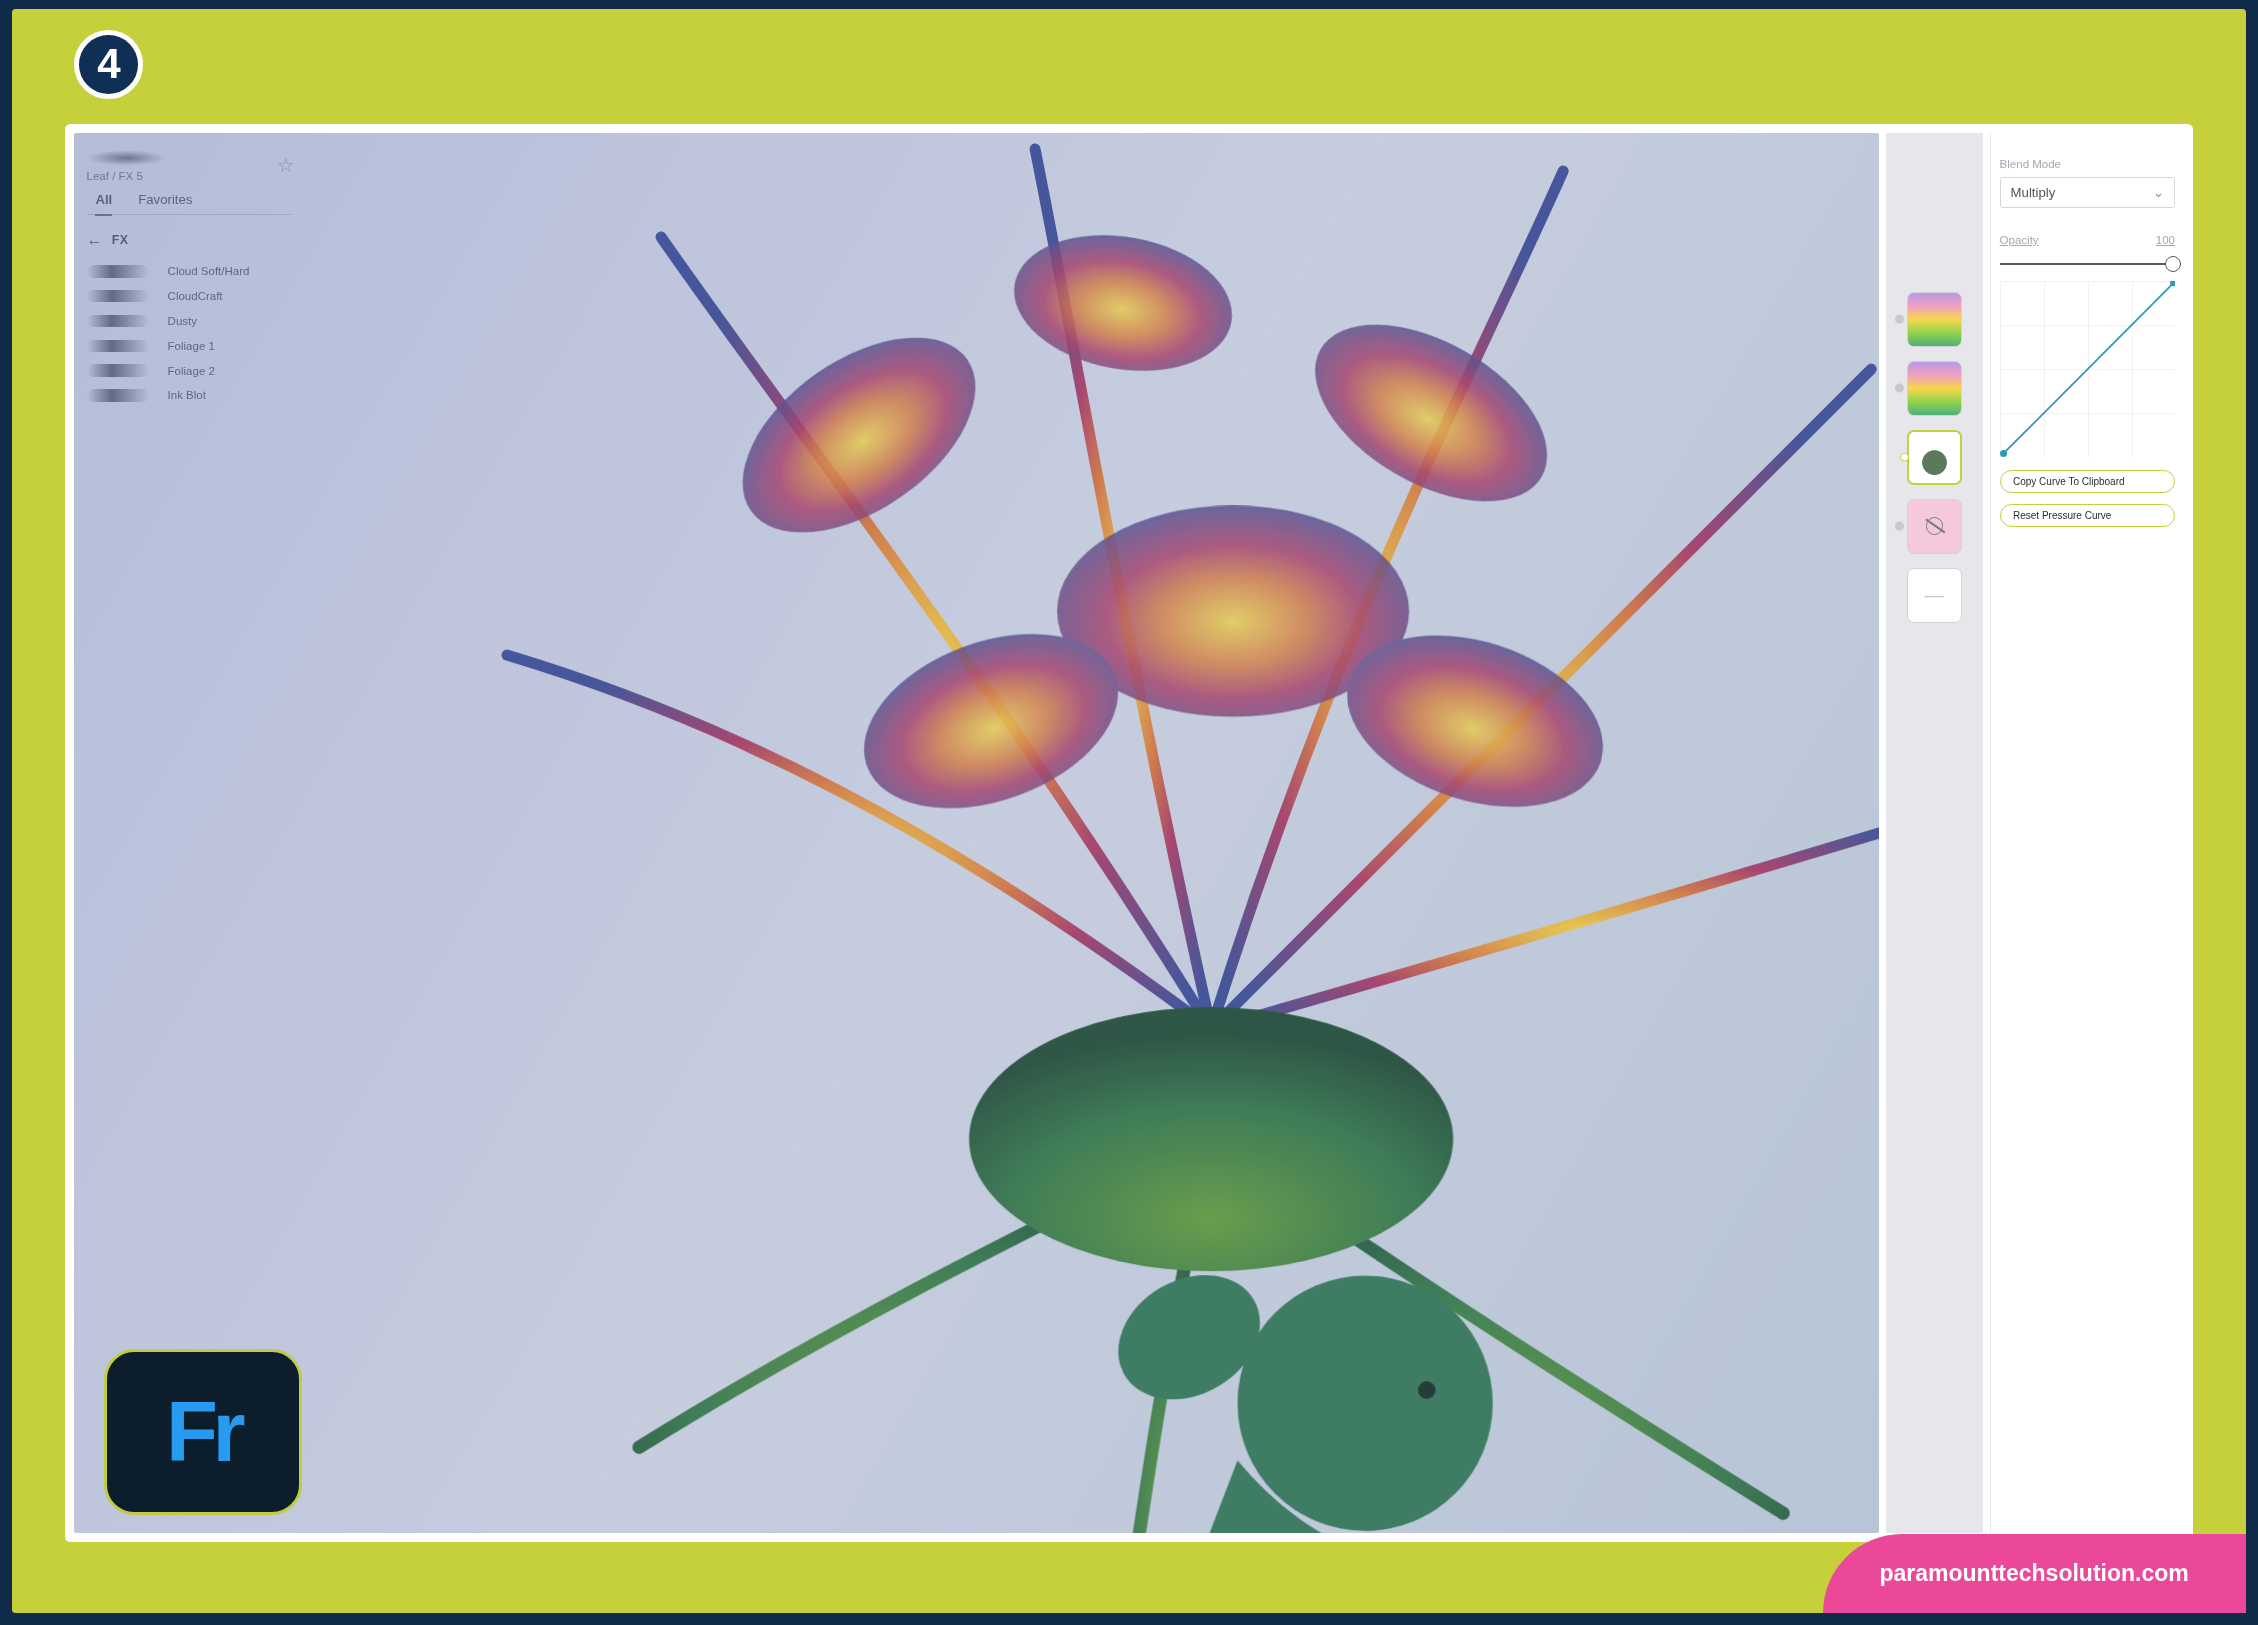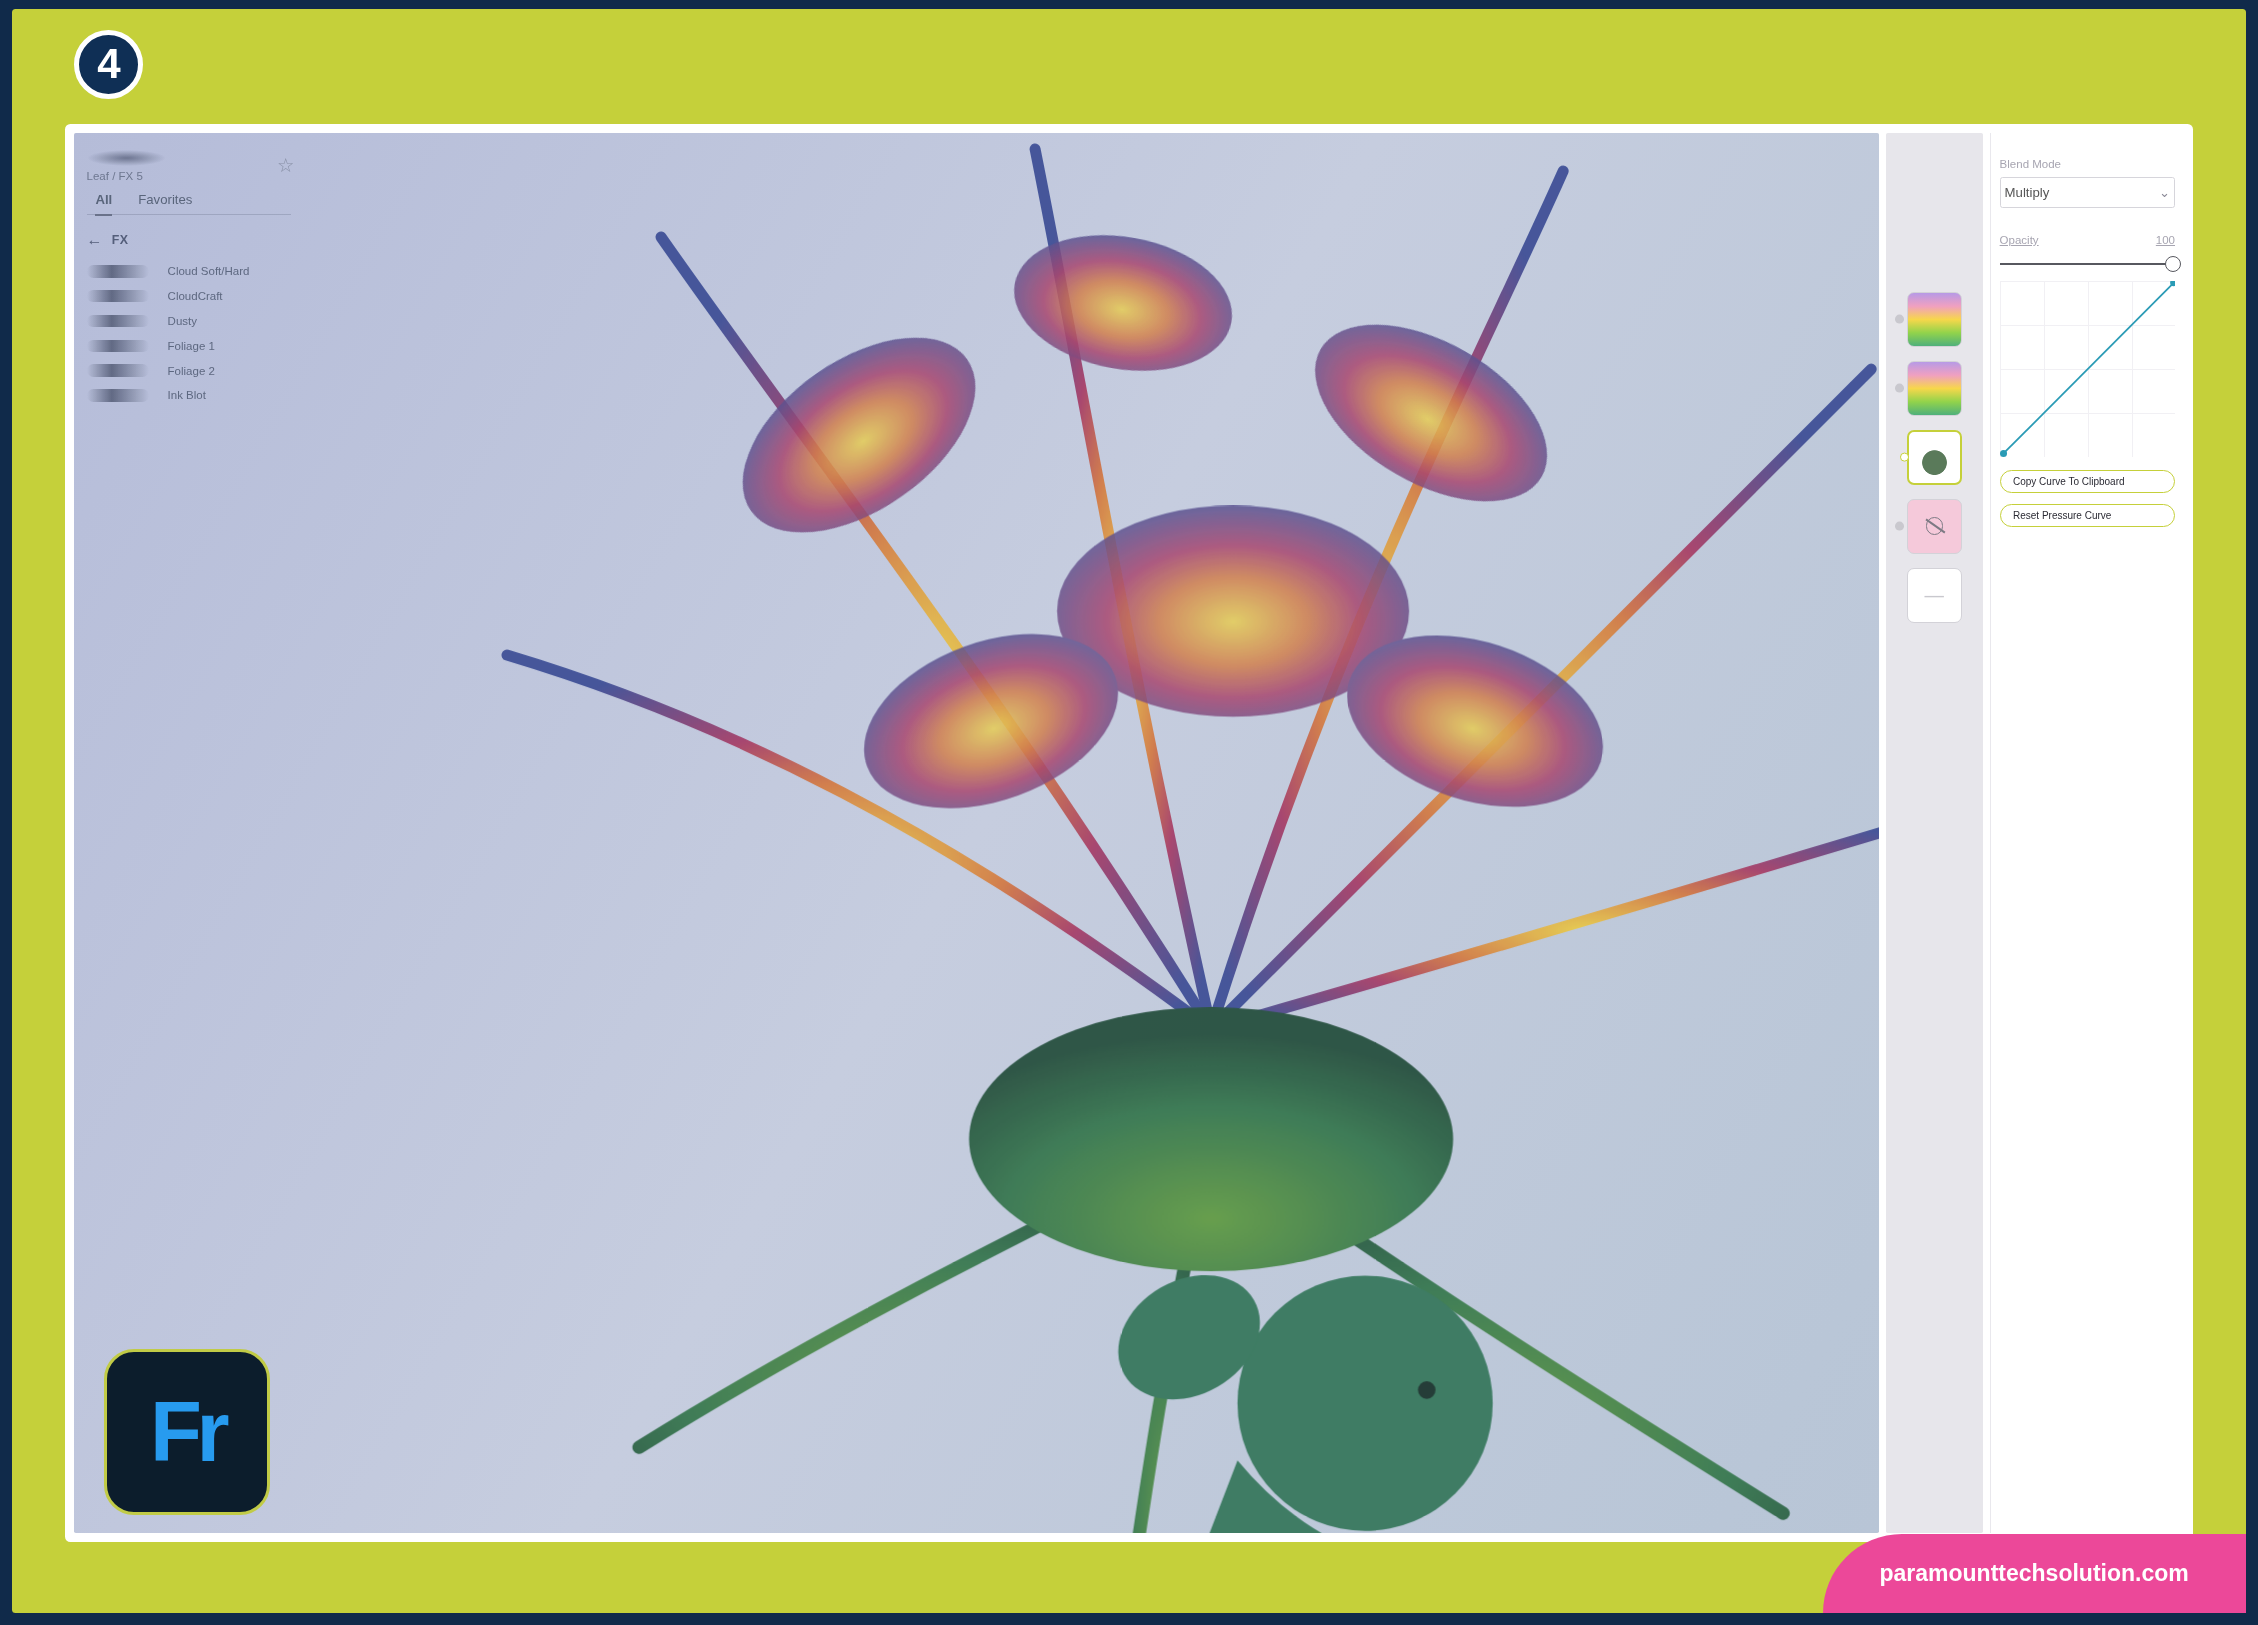--- a/index.html
+++ b/index.html
@@ -106,21 +106,21 @@
   .brush-item .stroke {
     width:62px; height:12.4px;
     background: linear-gradient(90deg, rgba(40,50,80,.0), rgba(40,50,80,.6) 40%, rgba(40,50,80,.0));
     border-radius:7px;
   }
   .brush-item .label { font-size:11.5px; color:#5e6a86; }
   .fresco-logo {
     position: absolute;
     left: 30px;
     bottom: 17.6px;
-    width: 166px;
+    width: 198px;
     height: 166px;
     background: #0b1e2f;
     border: 3.5px solid #c5d03a;
     border-radius: 30px;
     display:flex; align-items:center; justify-content:center;
   }
   .fresco-logo span {
     color:#1da0ff;
     font-weight:800;
     font-size:85px;
@@ -165,21 +165,21 @@
     background:#fff;
     border-left:0.9px solid #e9e8ed;
     padding: 25px 8.8px 8.8px 8.8px;
     position:relative;
     color:#8a8896;
     font-size:12.4px;
   }
   .prop-label { font-size:11.5px; color:#a7a5b1; margin-bottom:7px; filter: blur(0.4px); }
   .select {
     border:0.9px solid #d6d5db; border-radius:2.6px;
-    padding:7px 4px; font-size:13.2px; color:#555;
+    padding:7px 10px; font-size:13.2px; color:#555;
     display:flex; justify-content:space-between; align-items:center;
     margin-bottom:26.5px;
   }
   .select .chev { color:#8a8896; }
   .op-row { display:flex; justify-content:space-between; font-size:11.5px; color:#a7a5b1; margin-bottom:8.8px; filter: blur(0.4px); text-decoration: underline;}
   .slider {
     position:relative; height:17.6px; margin-bottom:8.8px;
   }
   .slider .track { position:absolute; top:8px; left:0; right:0; height:1.8px; background:#57585f; }
   .slider .knob {

